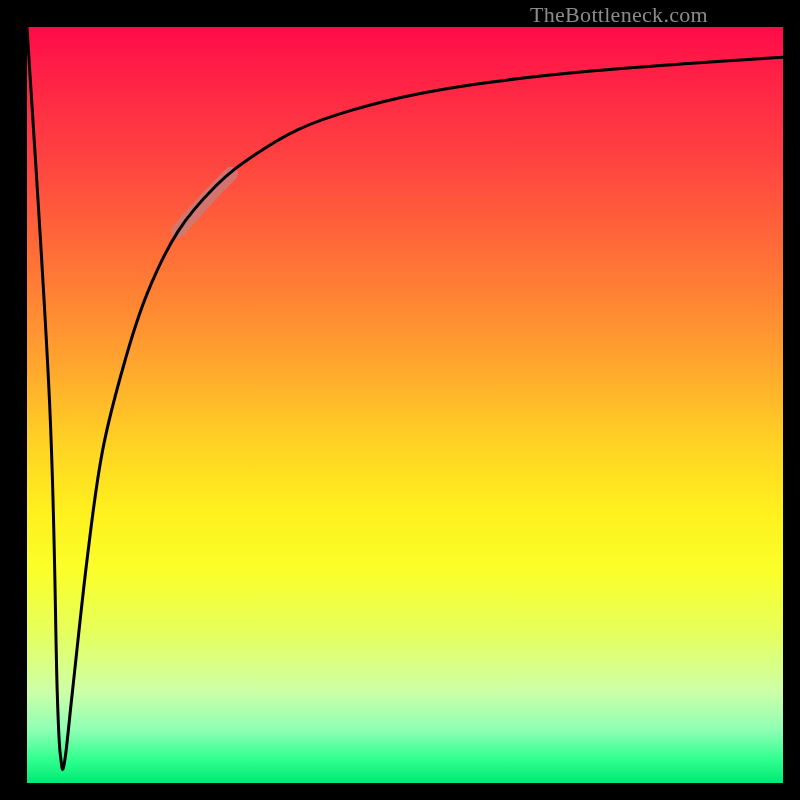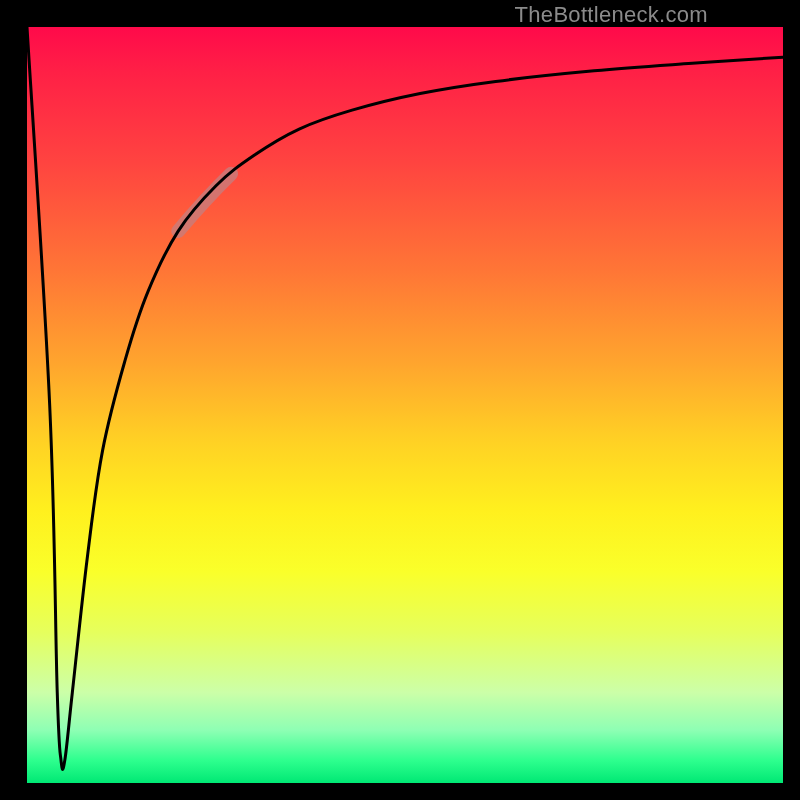--- a/index.html
+++ b/index.html
@@ -9,20 +9,21 @@
     height: 800px;
     overflow: hidden;
     font-family: Arial, Helvetica, sans-serif;
     background: #000;
   }
   .frame {
     position: relative;
     width: 720px;
     height: 800px;
     background: #000;
+    font-family: Liberation Serif, serif;
   }
   .attribution {
     position: absolute;
     top: 2px;
     right: 12px;
     color: #8b8b8b;
     font-size: 22px;
     letter-spacing: 0.3px;
     font-weight: 400;
   }

